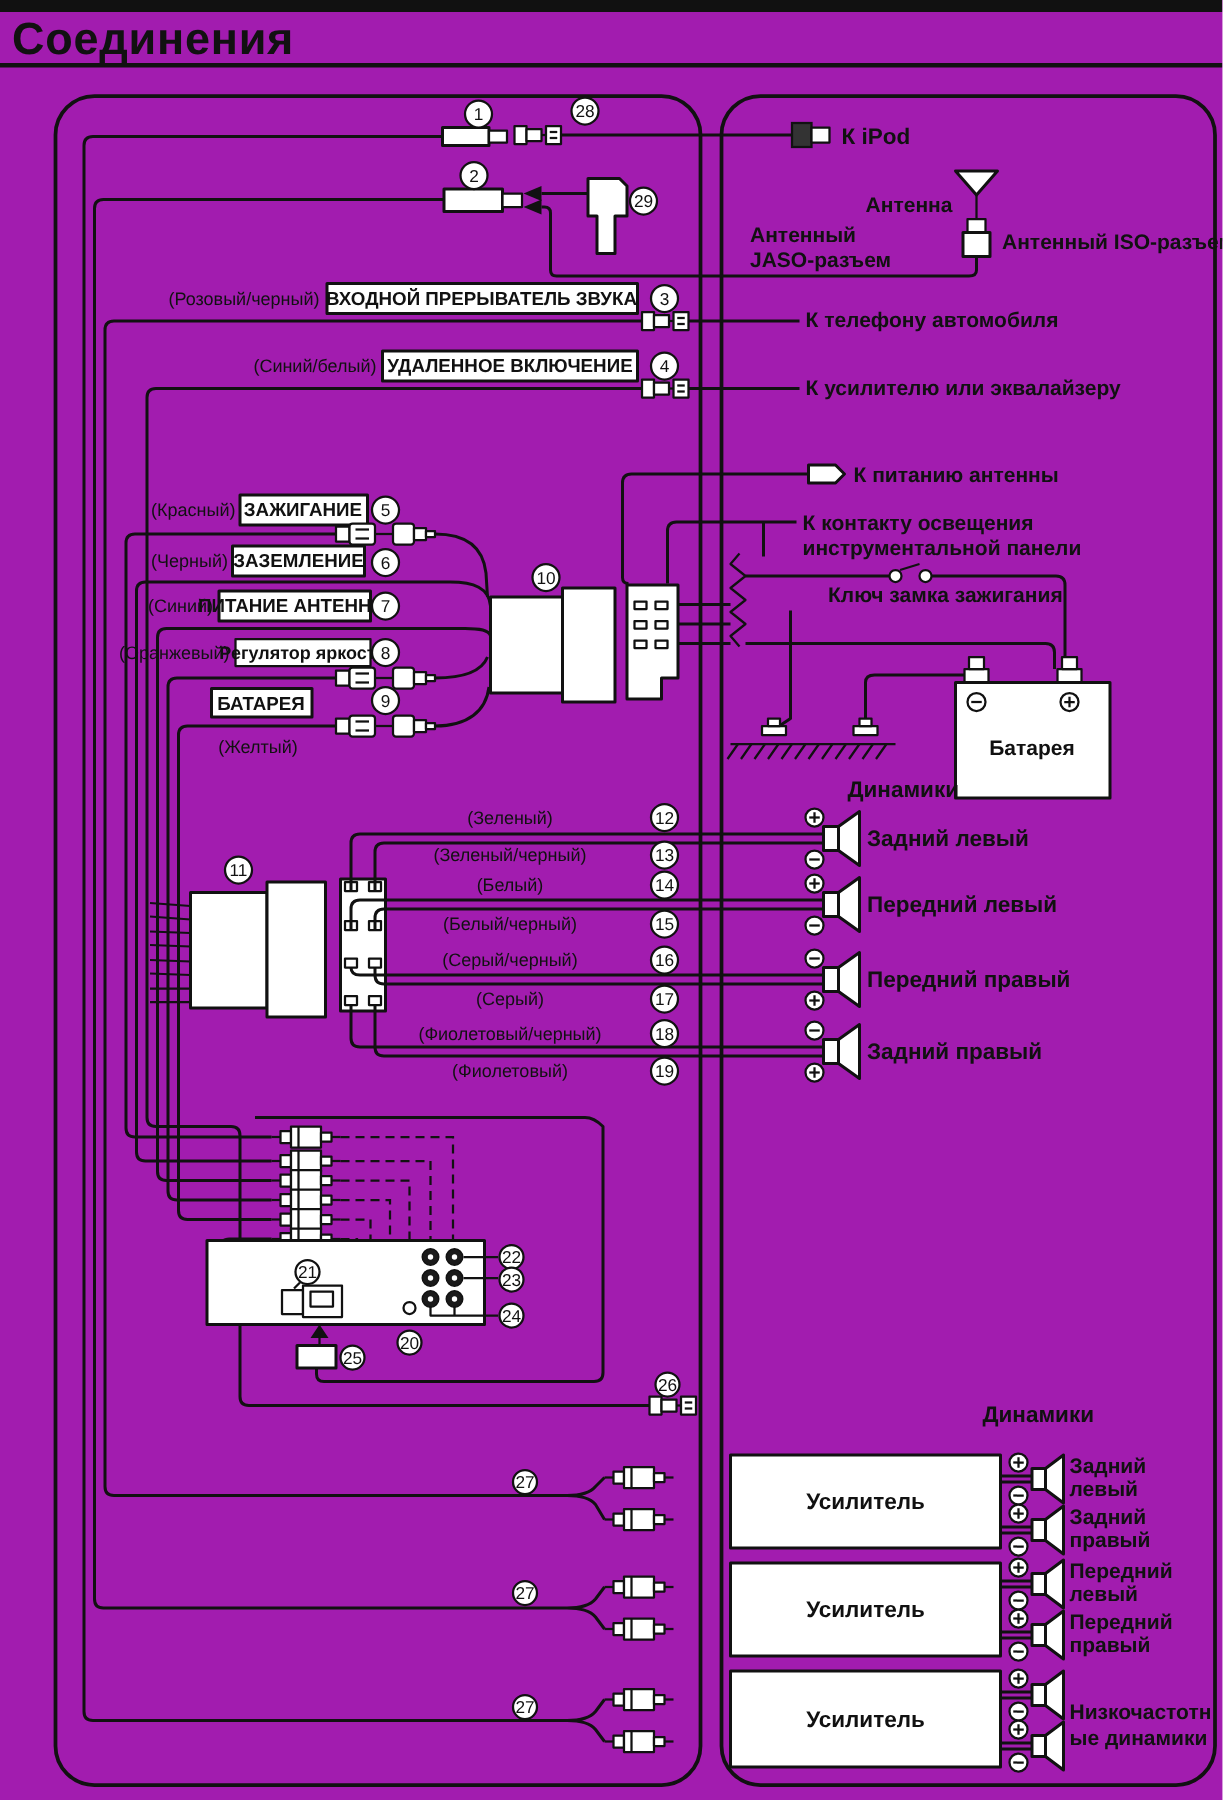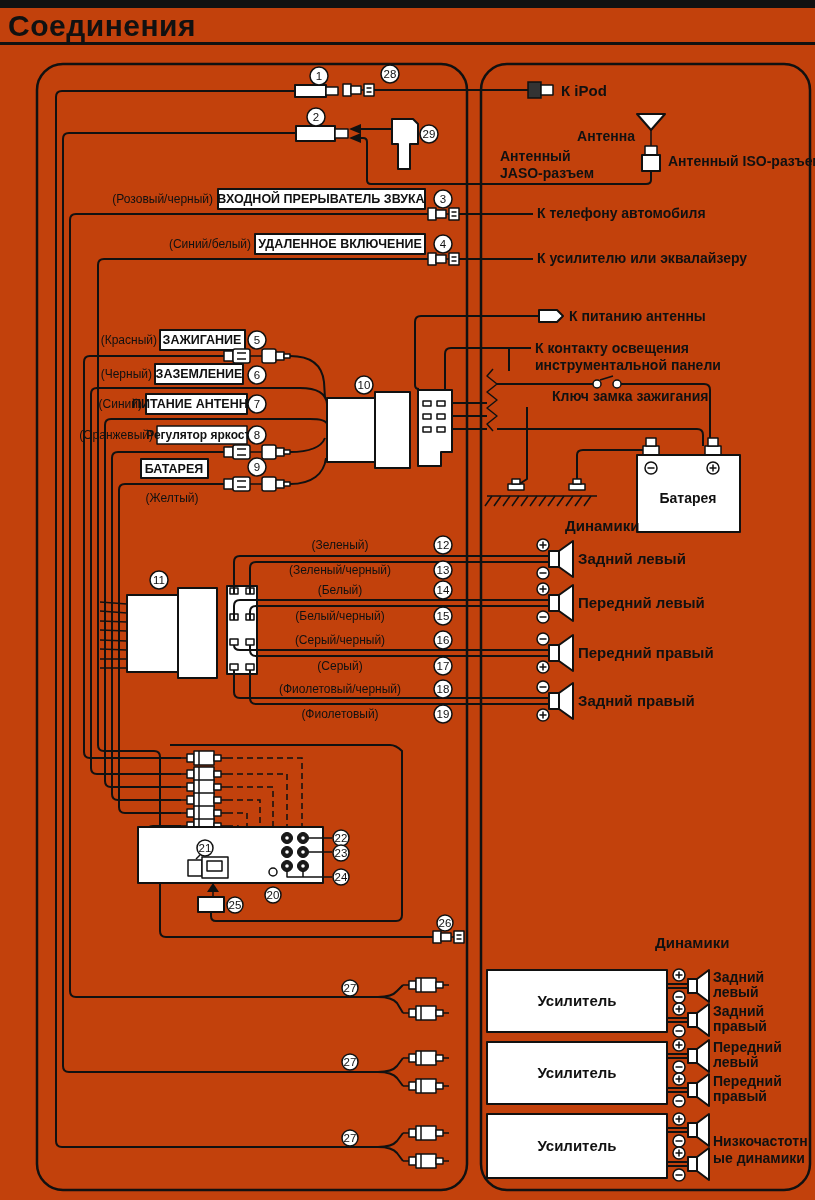--- a/index.html
+++ b/index.html
@@ -1,16 +1,16 @@
 <!DOCTYPE html>
 <html><head>
 <meta charset="utf-8">
 <style>
   html,body{margin:0;padding:0;background:#fff;}
-  .stage{position:relative;width:815px;height:1200px;background:#c2410c;font-family:"Liberation Sans","DejaVu Sans",sans-serif;}
+  .stage{position:relative;width:815px;height:1200px;background:#a21caf;font-family:"Liberation Sans","DejaVu Sans",sans-serif;}
   svg text{font-family:"Liberation Sans","DejaVu Sans",sans-serif;fill:#111;}
   .w{fill:none;stroke:#111;stroke-width:2;stroke-linejoin:round;stroke-linecap:butt;}
   .w15{fill:none;stroke:#111;stroke-width:1.5;stroke-linejoin:round;}
   .d{fill:none;stroke:#111;stroke-width:1.5;stroke-dasharray:6 4;}
   .s{fill:#fff;stroke:#111;stroke-width:2;stroke-linejoin:round;}
   .s15{fill:#fff;stroke:#111;stroke-width:1.5;stroke-linejoin:round;}
   .panel{fill:none;stroke:#111;stroke-width:2.5;}
   .blk{fill:#111;stroke:none;}
   .t12{font-size:12px;}
   .t12b{font-size:12px;font-weight:bold;}

